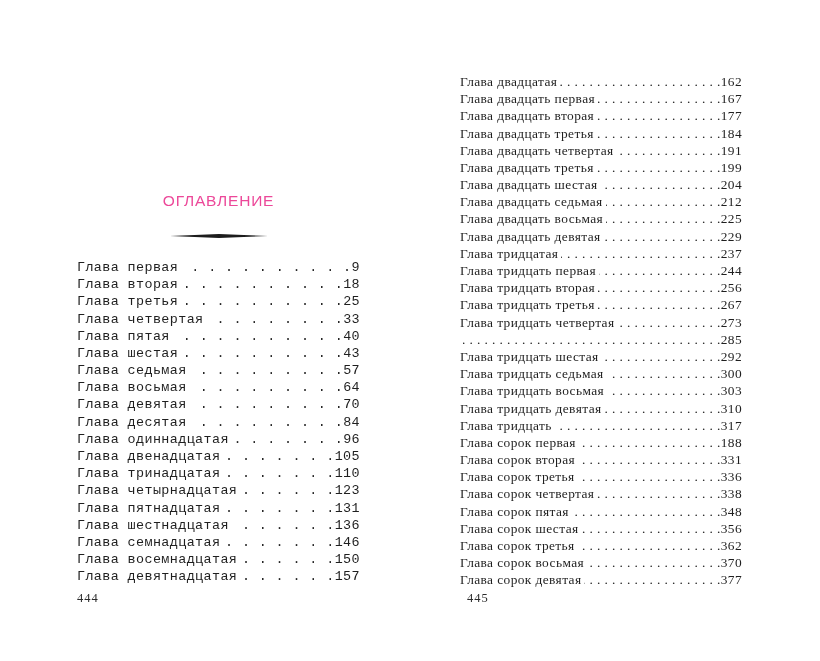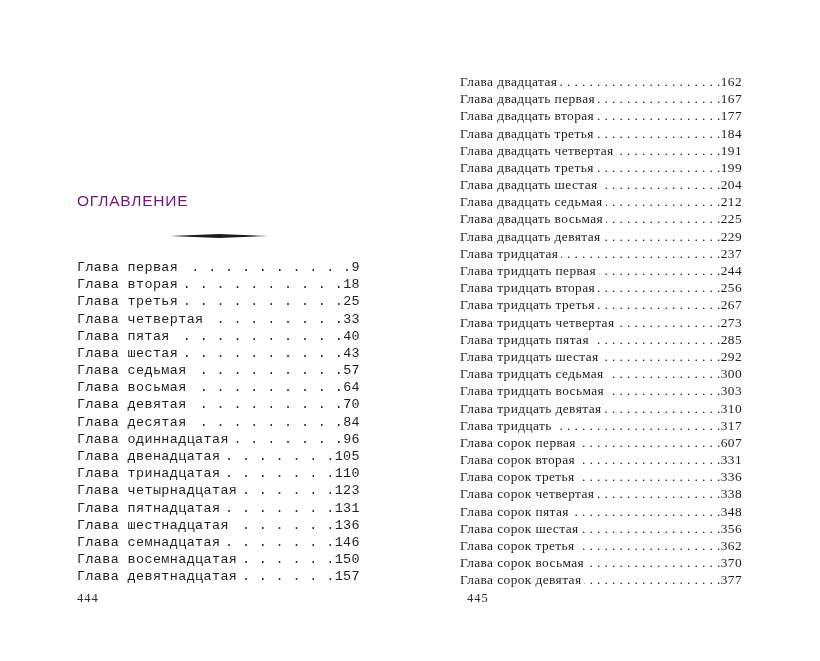--- a/index.html
+++ b/index.html
@@ -15,26 +15,26 @@
   }
   .page {
     position: absolute; top: 0; height: 661px;
   }
   .page-left  { left: 77px;  width: 283px; }
   .page-right { left: 460px; width: 282px; }
 
   .toc-heading {
     position: absolute;
     top: 192px; left: 0; right: 0;
-    text-align: left;
+    text-align: center;
     font-family: "Liberation Sans", "DejaVu Sans", sans-serif;
     font-size: 15.5px;
     font-weight: 400;
     letter-spacing: 0.8px;
-    color: #701a75;
+    color: #ec4899;
   }
 
   .heading-divider {
     position: absolute;
     top: 233px; left: 50%;
     transform: translateX(-50%);
     width: 98px; height: 6px;
   }
 
   .toc {
@@ -298,21 +298,20 @@
         <span class="toc-page">267</span>
       </div>
 
       <div class="toc-row">
         <span class="toc-chapter">Глава тридцать четвертая</span>
         <span class="toc-dots">. . . . . . . . . . . . . . . . . . . . . . . . . . . . . . . . . . . . . . . . . . . . . . . . . . . . . . . . . . . . </span>
         <span class="toc-page">273</span>
       </div>
 
       <div class="toc-row">
-        <span class="toc-chapter">Глава тридцать пятая</span>
         <span class="toc-dots">. . . . . . . . . . . . . . . . . . . . . . . . . . . . . . . . . . . . . . . . . . . . . . . . . . . . . . . . . . . . </span>
         <span class="toc-page">285</span>
       </div>
 
       <div class="toc-row">
         <span class="toc-chapter">Глава тридцать шестая</span>
         <span class="toc-dots">. . . . . . . . . . . . . . . . . . . . . . . . . . . . . . . . . . . . . . . . . . . . . . . . . . . . . . . . . . . . </span>
         <span class="toc-page">292</span>
       </div>
 
@@ -336,21 +335,21 @@
 
       <div class="toc-row">
         <span class="toc-chapter">Глава тридцать</span>
         <span class="toc-dots">. . . . . . . . . . . . . . . . . . . . . . . . . . . . . . . . . . . . . . . . . . . . . . . . . . . . . . . . . . . . </span>
         <span class="toc-page">317</span>
       </div>
 
       <div class="toc-row">
         <span class="toc-chapter">Глава сорок первая</span>
         <span class="toc-dots">. . . . . . . . . . . . . . . . . . . . . . . . . . . . . . . . . . . . . . . . . . . . . . . . . . . . . . . . . . . . </span>
-        <span class="toc-page">607</span>
+        <span class="toc-page">188</span>
       </div>
 
       <div class="toc-row">
         <span class="toc-chapter">Глава сорок вторая</span>
         <span class="toc-dots">. . . . . . . . . . . . . . . . . . . . . . . . . . . . . . . . . . . . . . . . . . . . . . . . . . . . . . . . . . . . </span>
         <span class="toc-page">331</span>
       </div>
 
       <div class="toc-row">
         <span class="toc-chapter">Глава сорок третья</span>

